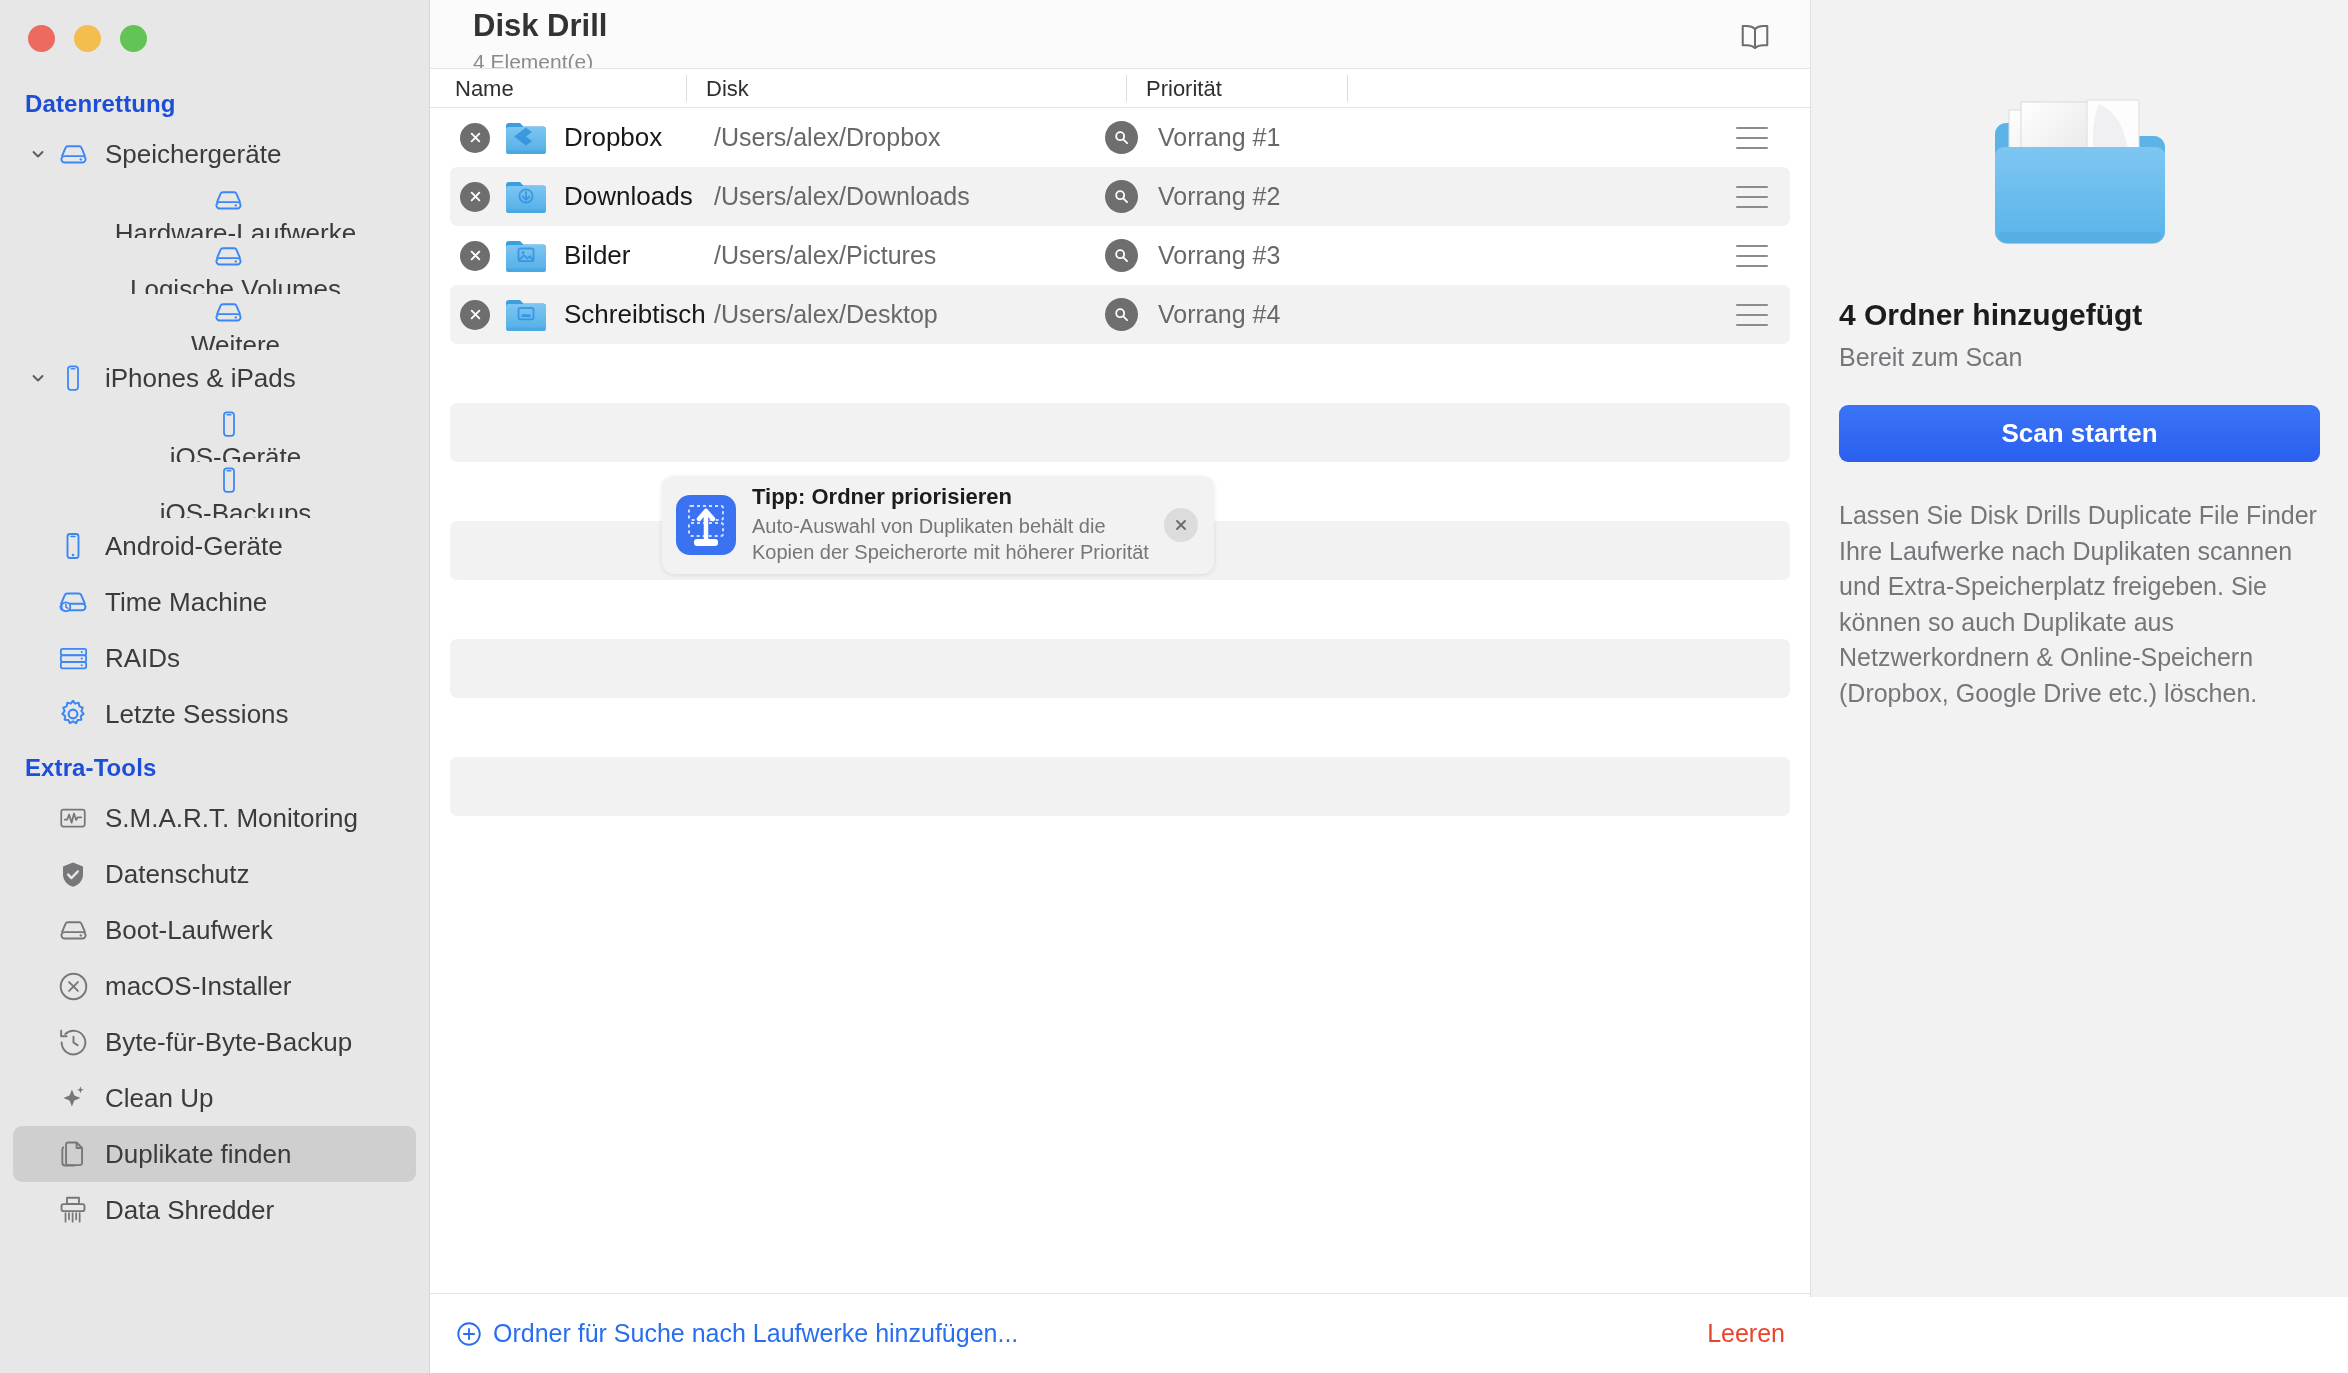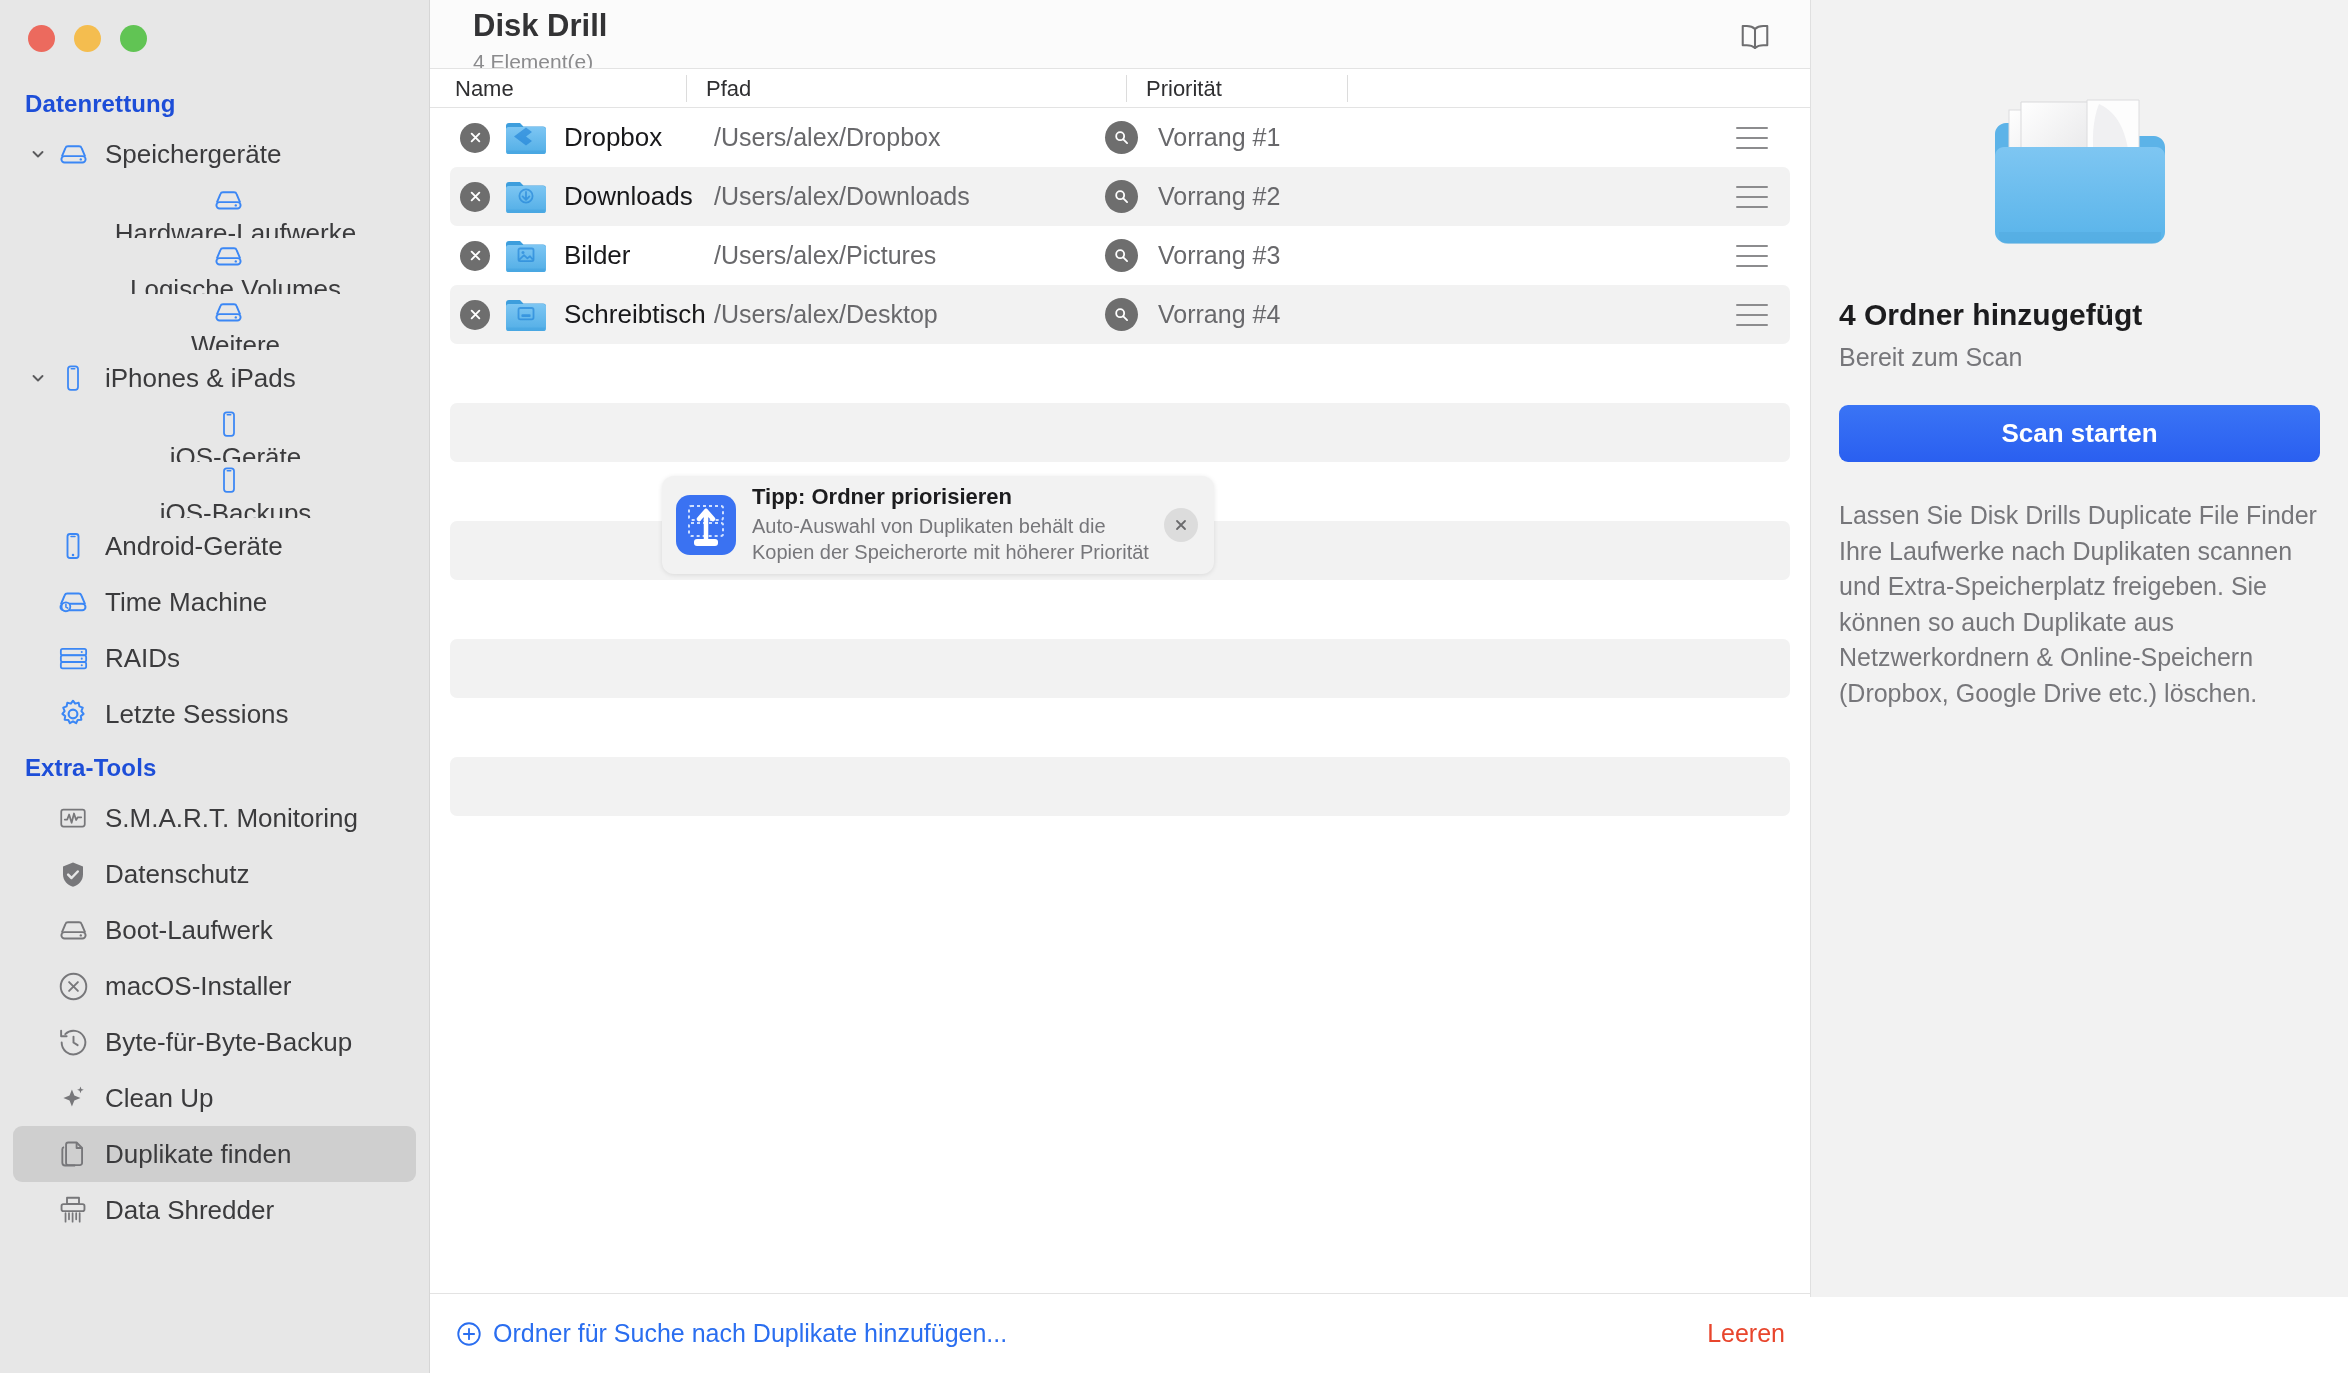--- a/index.html
+++ b/index.html
@@ -407,21 +407,21 @@
         <svg width="34" height="30" viewBox="0 0 24 22" fill="none" stroke="#6e6e70" stroke-width="1.5" stroke-linejoin="round" stroke-linecap="round">
           <path d="M12 5.2C10.4 3.6 8.4 3 6 3H3v14h3c2.4 0 4.4.6 6 2 1.6-1.4 3.6-2 6-2h3V3h-3c-2.4 0-4.4.6-6 2.2z"></path>
           <path d="M12 5.2V19"></path>
         </svg>
       </div>
     </div>
 
     <div class="colheader">
       <span class="ch" style="left:25px">Name</span>
       <span class="colsep" style="left:256px"></span>
-      <span class="ch" style="left:276px">Pfad</span>
+      <span class="ch" style="left:276px">Disk</span>
       <span class="colsep" style="left:696px"></span>
       <span class="ch" style="left:716px">Priorität</span>
       <span class="colsep" style="left:917px"></span>
     </div>
 
     <div class="table-area">
       <div id="rows">
           <div class="row">
             <span class="row-remove">
               <svg width="17" height="17" viewBox="0 0 16 16" stroke="#ffffff" stroke-width="1.8" stroke-linecap="round">
@@ -599,21 +599,21 @@
     </div>
 
     <div class="footer">
       <div class="add-link">
         <span class="plus-ico">
           <svg width="28" height="28" viewBox="0 0 24 24" fill="none" stroke="#2a6ef0" stroke-width="1.6" stroke-linecap="round">
             <circle cx="12" cy="12" r="9.2"></circle>
               <path d="M12 7.6v8.8M7.6 12h8.8"></path>
           </svg>
         </span>
-        <span class="add-label">Ordner für Suche nach Duplikate hinzufügen...</span>
+        <span class="add-label">Ordner für Suche nach Laufwerke hinzufügen...</span>
       </div>
       <div class="clear-btn">Leeren</div>
     </div>
   </section>
 
   <aside class="rightpanel">
     <div class="big-folder">
       <svg width="186" height="160" viewBox="0 0 186 160">
         <defs>
           <linearGradient id="fbody" x1="0" y1="0" x2="0" y2="1">

